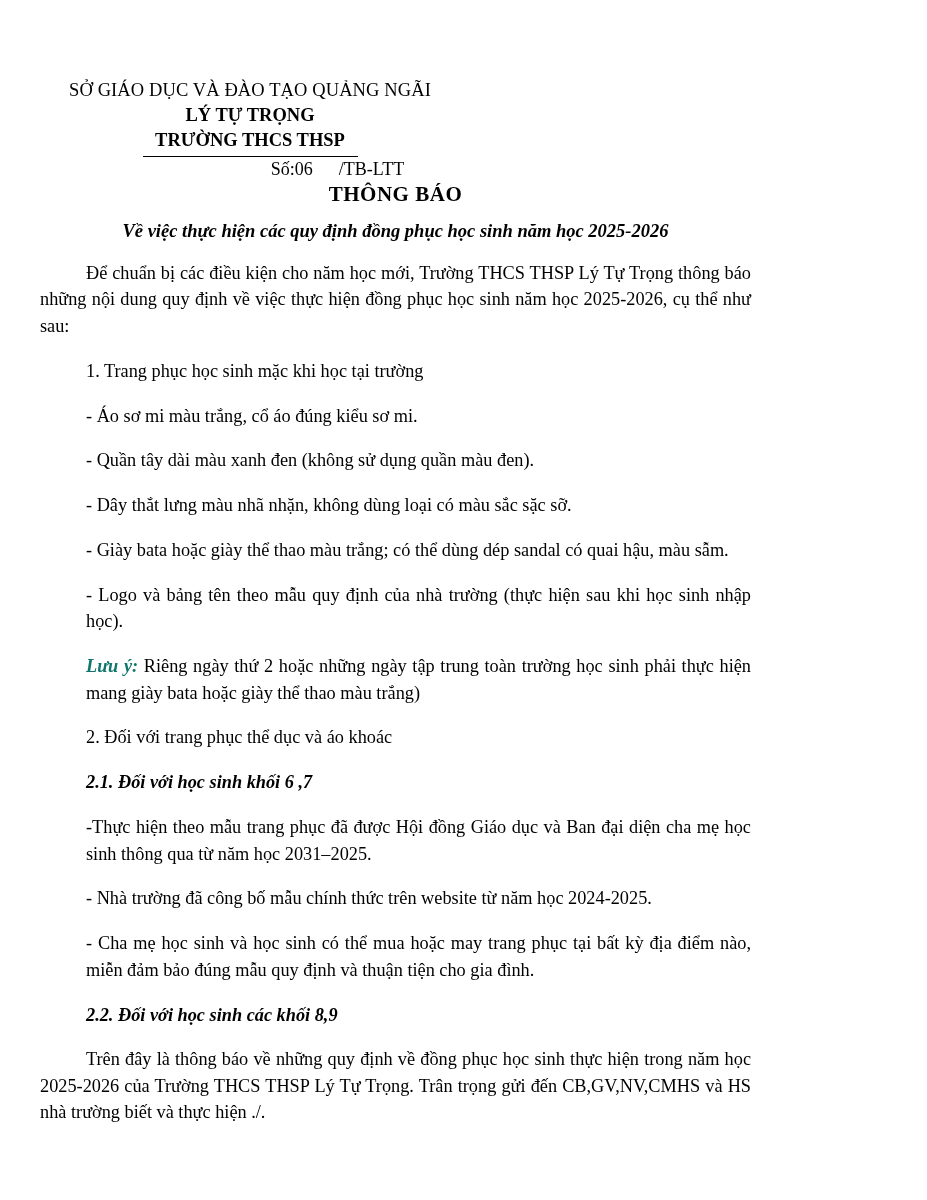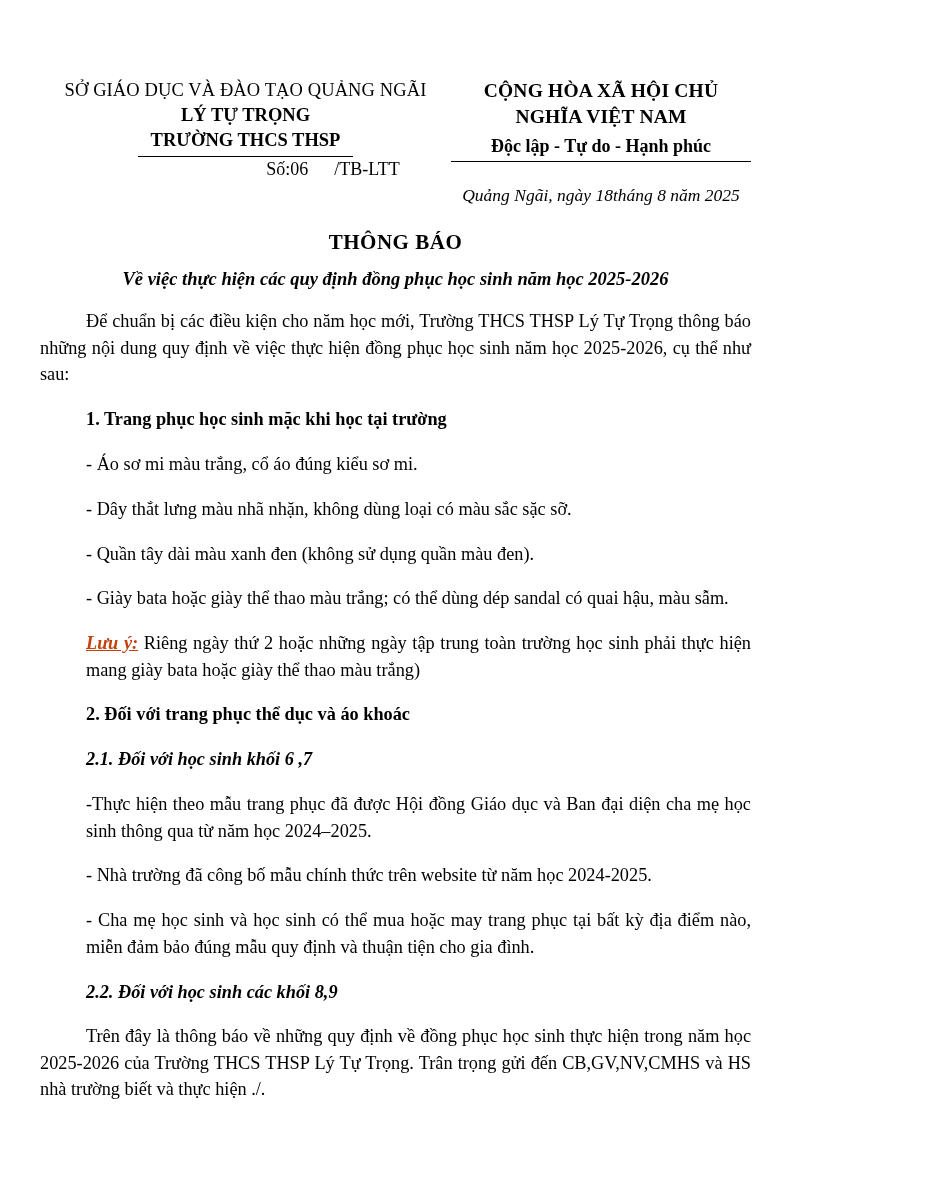--- a/index.html
+++ b/index.html
@@ -82,21 +82,20 @@
     padding-left: 175px;
   }
   .doc-number .num-gap {
     display: inline-block;
     width: 26px;
   }
 
   
   .title-block {
     text-align: center;
-    margin-top: 22px;
   }
   .doc-title {
     font-size: 21px;
     font-weight: bold;
     letter-spacing: 0.5px;
   }
   .doc-subtitle {
     font-size: 18.5px;
     font-weight: bold;
     font-style: italic;
@@ -112,74 +111,68 @@
     text-align: justify;
   }
   .p-indent {
     text-indent: 46px;
     margin-bottom: 1px;
   }
   .p-sub {
     padding-left: 46px;
     margin-bottom: 1px;
   }
-  .bold { font-weight: bold; }
+  .bold { font-weight: normal; }
   .bold-ital { font-weight: bold; font-style: italic; }
   .note-label {
     font-weight: bold;
     font-style: italic;
-    color: #c2410c;
-    text-decoration: underline;
+    color: #0f766e;
   }
 </style>
 </head>
 <body>
 
 <div class="page">
 
   <div class="header">
     <div class="header-left">
       <div class="org-line">SỞ GIÁO DỤC VÀ ĐÀO TẠO QUẢNG NGÃI</div>
       <div class="org-line-bold">LÝ TỰ TRỌNG</div>
       <div class="org-line-bold">TRƯỜNG THCS THSP</div>
       <div class="underline-short"></div>
       <div class="doc-number">
         <span>Số:</span><span>06</span><span class="num-gap"></span><span>/TB-LTT</span>
       </div>
     </div>
-    <div class="header-right">
-      <div class="nation-line">CỘNG HÒA XÃ HỘI CHỦ NGHĨA VIỆT NAM</div>
-      <div class="motto-line">Độc lập - Tự do - Hạnh phúc</div>
-      <div class="underline-mid"></div>
-      <div class="place-date">Quảng Ngãi, ngày 18tháng 8  năm 2025</div>
-    </div>
   </div>
 
   <div class="title-block">
     <div class="doc-title">THÔNG BÁO</div>
     <div class="doc-subtitle">Về việc thực hiện các quy định đồng phục học sinh năm học 2025-2026</div>
   </div>
 
   <div class="body-block">
 
     <p class="p-indent">Để chuẩn bị các điều kiện cho năm học mới, Trường THCS THSP Lý Tự Trọng thông báo những nội dung quy định về việc thực hiện đồng phục học sinh năm học 2025-2026, cụ thể như sau:</p>
 
     <p class="p-sub bold">1. Trang phục học sinh mặc khi học tại trường</p>
     <p class="p-sub">- Áo sơ mi màu trắng, cổ áo đúng kiểu sơ mi.</p>
+    <p class="p-sub">- Quần tây dài màu xanh đen (không sử dụng quần màu đen).</p>
     <p class="p-sub">- Dây thắt lưng màu nhã nhặn, không dùng loại có màu sắc sặc sỡ.</p>
-    <p class="p-sub">- Quần tây dài màu xanh đen (không sử dụng quần màu đen).</p>
     <p class="p-sub">- Giày bata hoặc giày thể thao màu trắng; có thể dùng dép sandal có quai hậu, màu sẫm.</p>
+    <p class="p-sub">- Logo và bảng tên theo mẫu quy định của nhà trường (thực hiện sau khi học sinh nhập học).</p>
 
     <p class="p-sub">
       <span class="note-label">Lưu ý:</span><span> Riêng ngày thứ 2 hoặc những ngày tập trung toàn trường học sinh phải thực hiện mang giày bata hoặc giày thể thao màu trắng)</span>
     </p>
 
     <p class="p-sub bold">2. Đối với trang phục thể dục và áo khoác</p>
     <p class="p-sub bold-ital">2.1. Đối với học sinh khối 6 ,7</p>
-    <p class="p-sub">-Thực hiện theo mẫu trang phục đã được Hội đồng Giáo dục và Ban đại diện cha mẹ học sinh thông qua từ năm học 2024–2025.</p>
+    <p class="p-sub">-Thực hiện theo mẫu trang phục đã được Hội đồng Giáo dục và Ban đại diện cha mẹ học sinh thông qua từ năm học 2031–2025.</p>
     <p class="p-sub">- Nhà trường đã công bố mẫu chính thức trên website từ năm học 2024-2025.</p>
     <p class="p-sub">- Cha mẹ học sinh và học sinh có thể mua hoặc may trang phục tại bất kỳ địa điểm nào, miễn đảm bảo đúng mẫu quy định và thuận tiện cho gia đình.</p>
 
     <p class="p-sub bold-ital">2.2. Đối với học sinh các khối  8,9</p>
 
     <p class="p-indent">Trên đây là thông báo về những quy định về đồng phục học sinh thực hiện trong năm học 2025-2026 của Trường THCS THSP Lý Tự Trọng. Trân trọng gửi đến CB,GV,NV,CMHS và HS nhà trường biết và thực hiện ./.</p>
   </div>
 
 </div>
 

